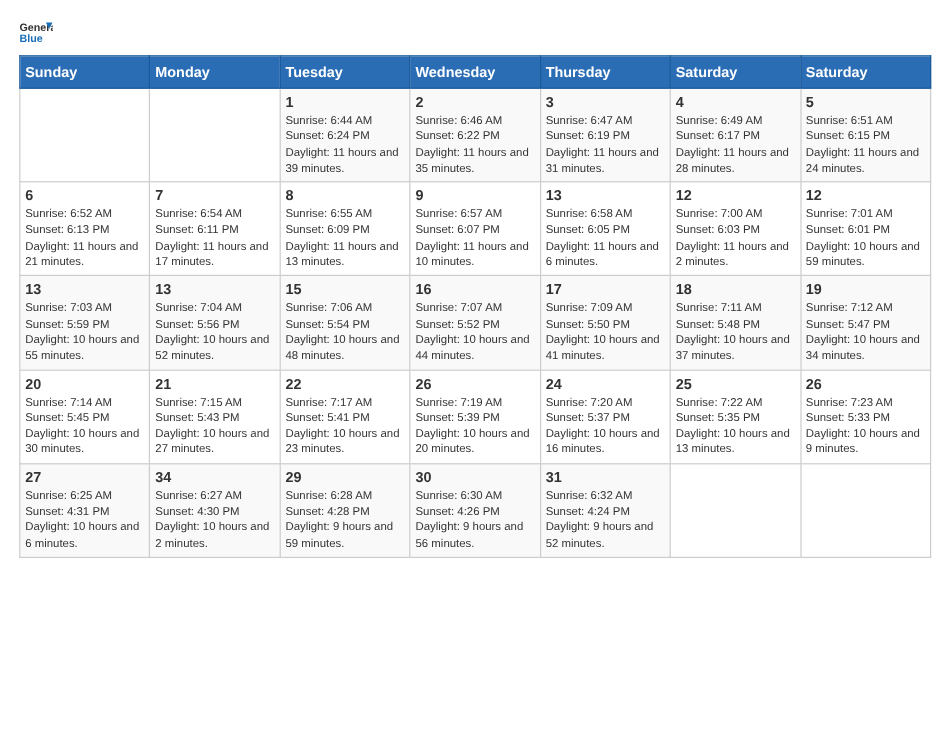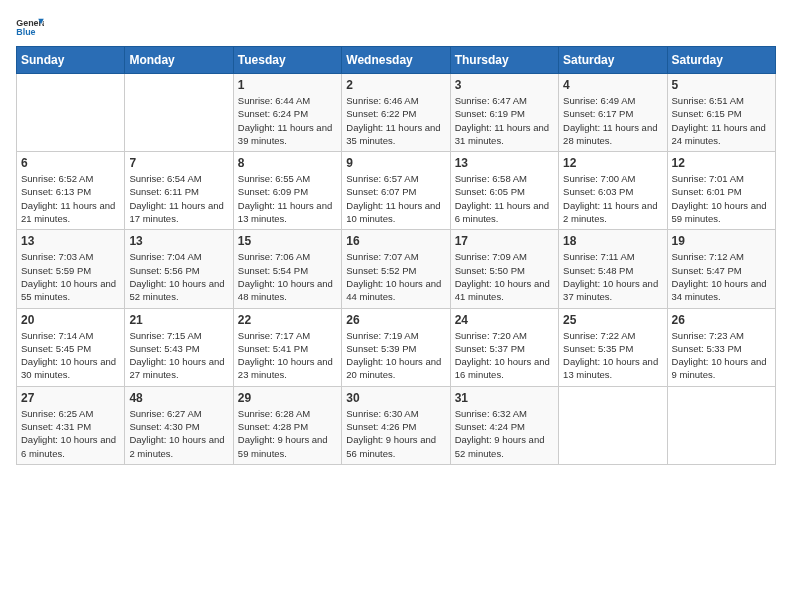--- a/index.html
+++ b/index.html
@@ -276,21 +276,21 @@
         </td>
       </tr>
       <tr>
         <td>
           <span class="day-number">27</span>
           <div class="day-info">
             Sunrise: 6:25 AM<br>Sunset: 4:31 PM<br>Daylight: 10 hours and 6 minutes.
           </div>
         </td>
         <td>
-          <span class="day-number">48</span>
+          <span class="day-number">34</span>
           <div class="day-info">
             Sunrise: 6:27 AM<br>Sunset: 4:30 PM<br>Daylight: 10 hours and 2 minutes.
           </div>
         </td>
         <td>
           <span class="day-number">29</span>
           <div class="day-info">
             Sunrise: 6:28 AM<br>Sunset: 4:28 PM<br>Daylight: 9 hours and 59 minutes.
           </div>
         </td>

